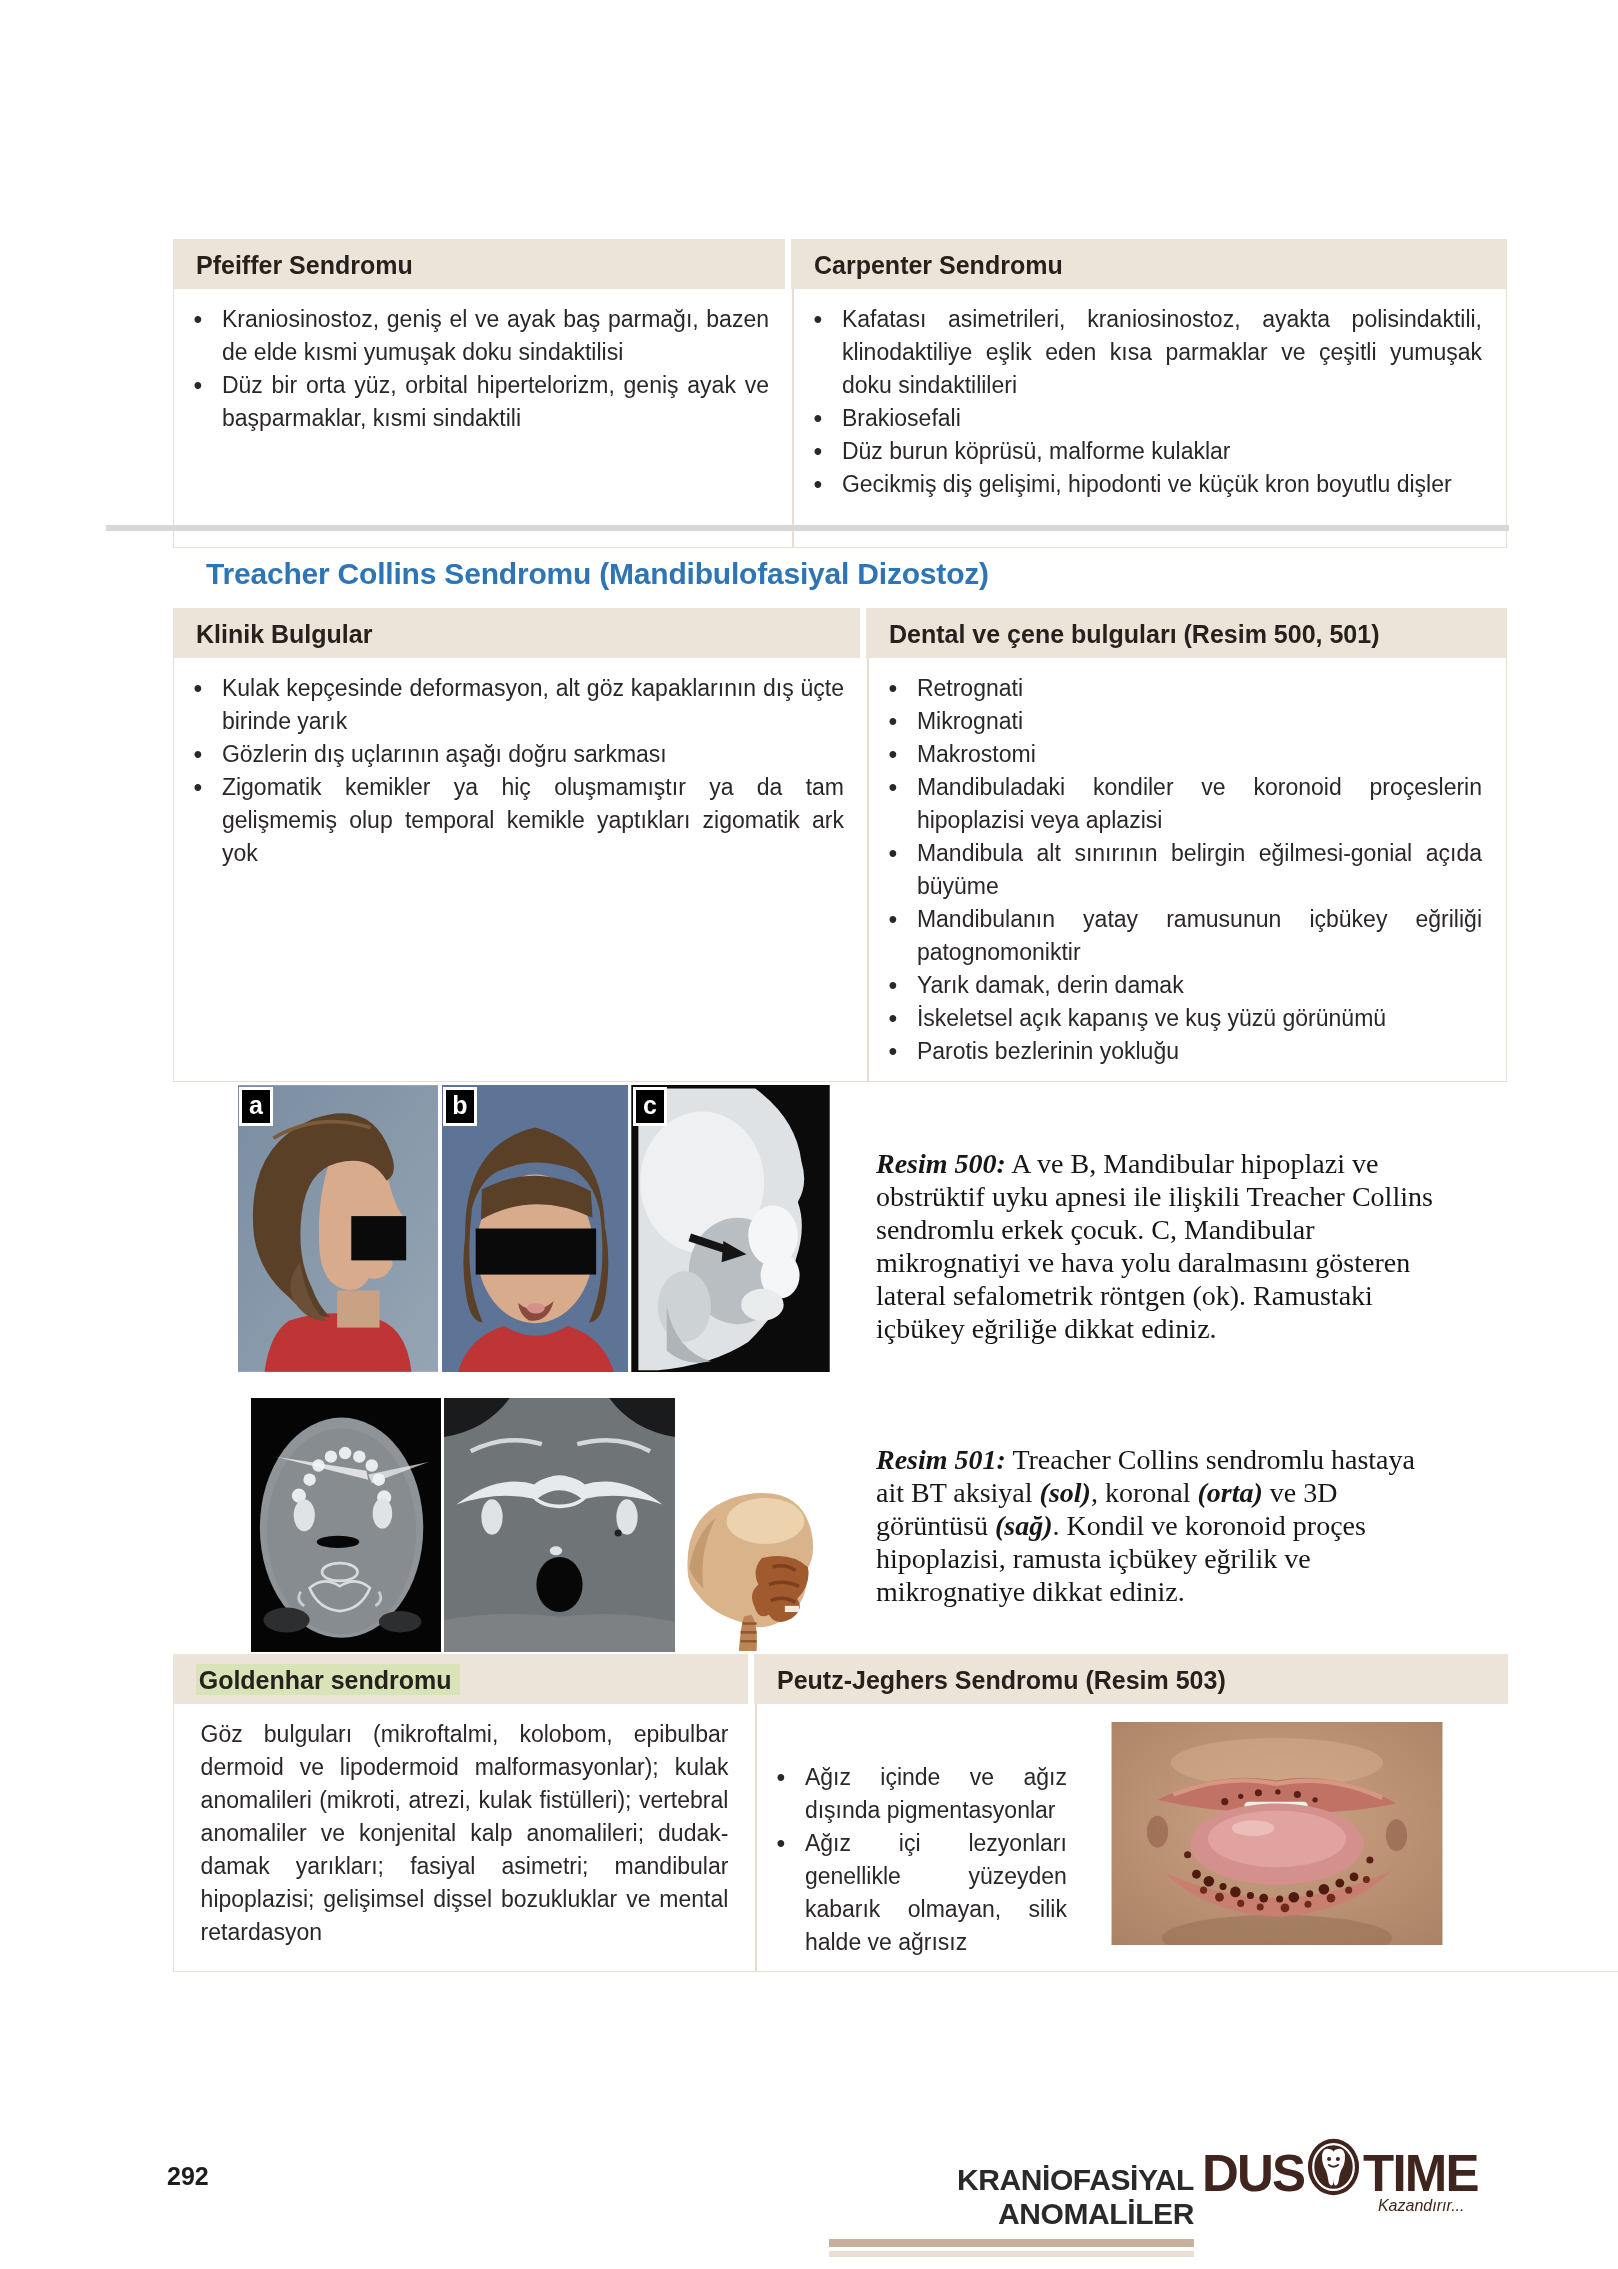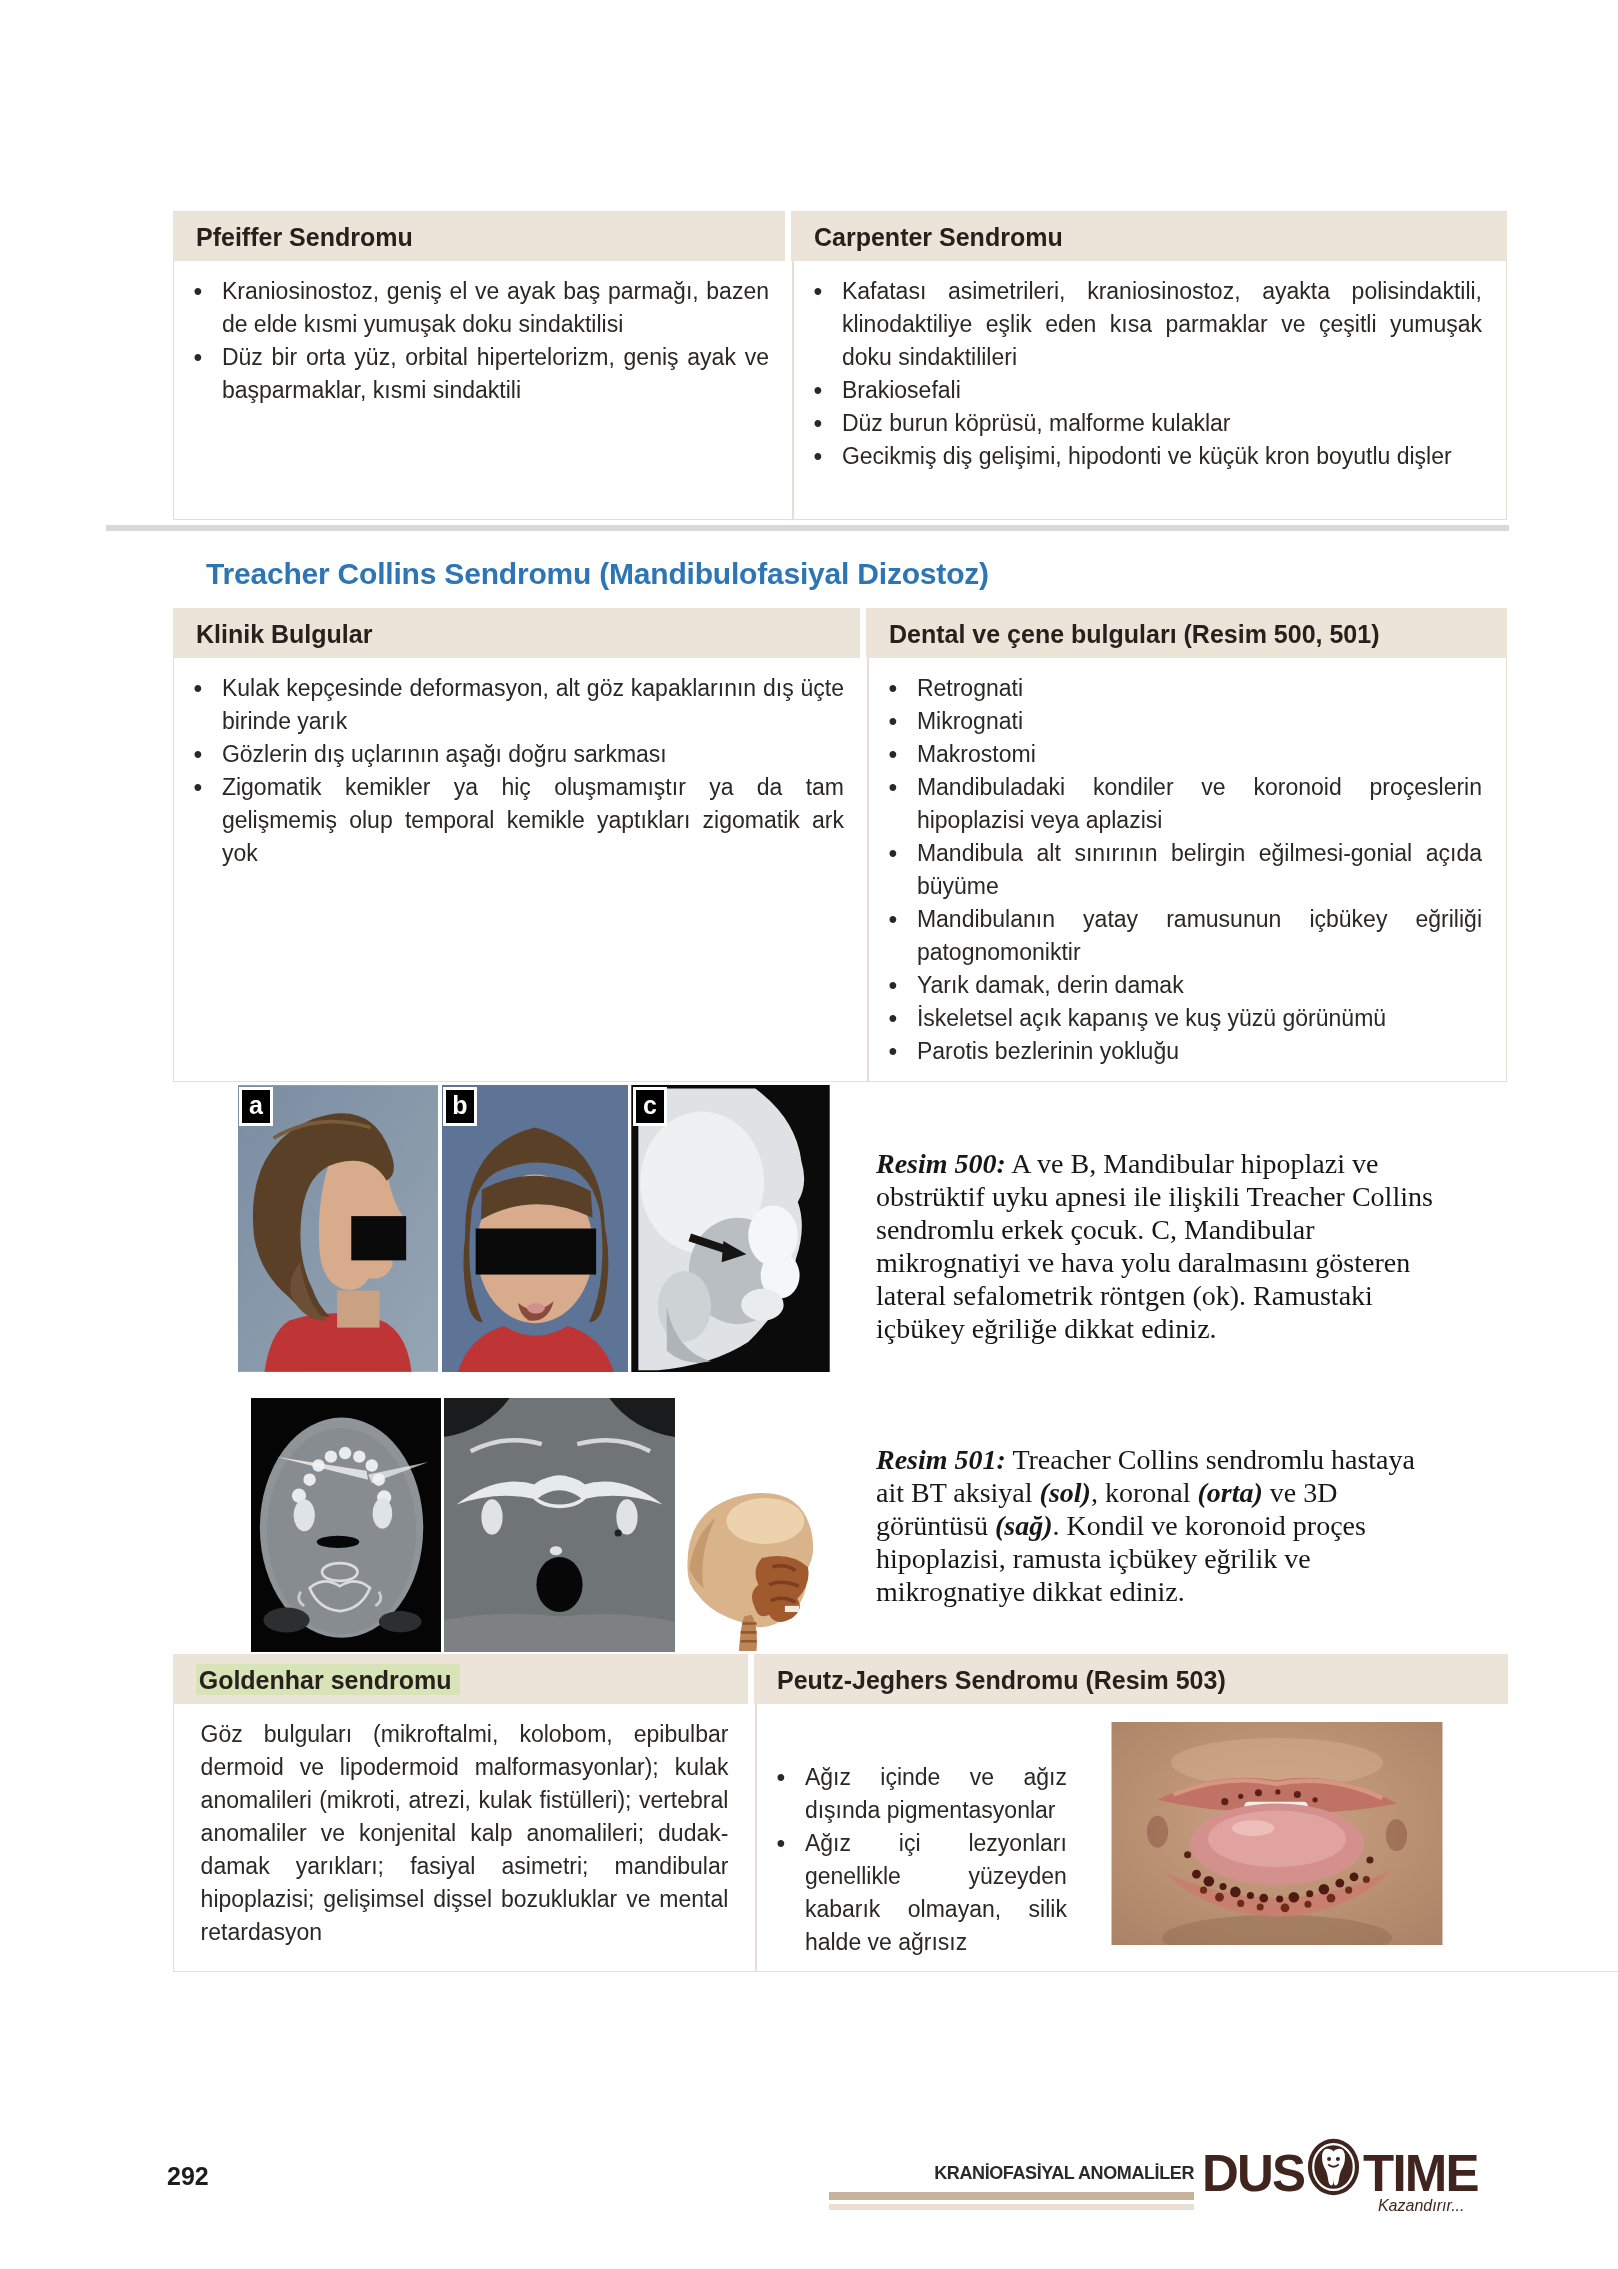--- a/index.html
+++ b/index.html
@@ -53,37 +53,37 @@
     line-height:33px; color:#171717; width:572px; text-align:left;
   }
   .cap-title, .cap-bi { font-weight:700; font-style:italic; }
 
   
   .t3-list { width:301px; padding-top:43px !important; }
 
   
   .page-number { position:absolute; left:167px; top:2162px; font-size:25px; font-weight:700; color:#1d1d1d; }
   .footer-right { position:absolute; left:829px; top:2163px; width:365px; text-align:right; }
-  .footer-title { font-size:18px; font-weight:700; color:#2a2a2a; letter-spacing:-0.4px; }
+  .footer-title { font-size:30px; font-weight:700; color:#2a2a2a; letter-spacing:-0.4px; }
   .footer-bar1 { margin-top:8px; height:8px; background:#C5B19C; }
   .footer-bar2 { margin-top:3.5px; height:6.2px; background:#EADFD3; }
 
   .logo { position:absolute; left:1202px; top:2137px; width:266px; }
   .logo-row { display:flex; align-items:flex-end; }
   .logo-text { font-weight:700; font-size:51px; color:#40241E; letter-spacing:-1.8px; line-height:53px; }
   .logo-tooth { margin:0 0.9px; }
   .logo-tagline { text-align:right; font-style:italic; font-size:16px; color:#40241E; margin-top:-3.5px; padding-right:3.5px; }
 </style>
 </head>
 <body>
 
 <div class="page">
 
   <div class="tbl" style="left:173px; top:211px; width:1334px;">
-    <div class="tbl-hdr" style="grid-template-columns:618px 716px;">
+    <div class="tbl-hdr" style="grid-template-columns:618px 716px;margin-top:28px;">
       <div class="hdr-cell hdr-gap">Pfeiffer Sendromu</div>
       <div class="hdr-cell">Carpenter Sendromu</div>
     </div>
     <div class="tbl-body" style="grid-template-columns:618px 713px; min-height:259px;">
       <div class="bcell">
         <ul class="blist">
           <li>Kraniosinostoz, geniş el ve ayak baş parmağı, bazen de elde kısmi yumuşak doku sindaktilisi</li>
           <li>Düz bir orta yüz, orbital hipertelorizm, geniş ayak ve başparmaklar, kısmi sindaktili</li>
         </ul>
       </div>

